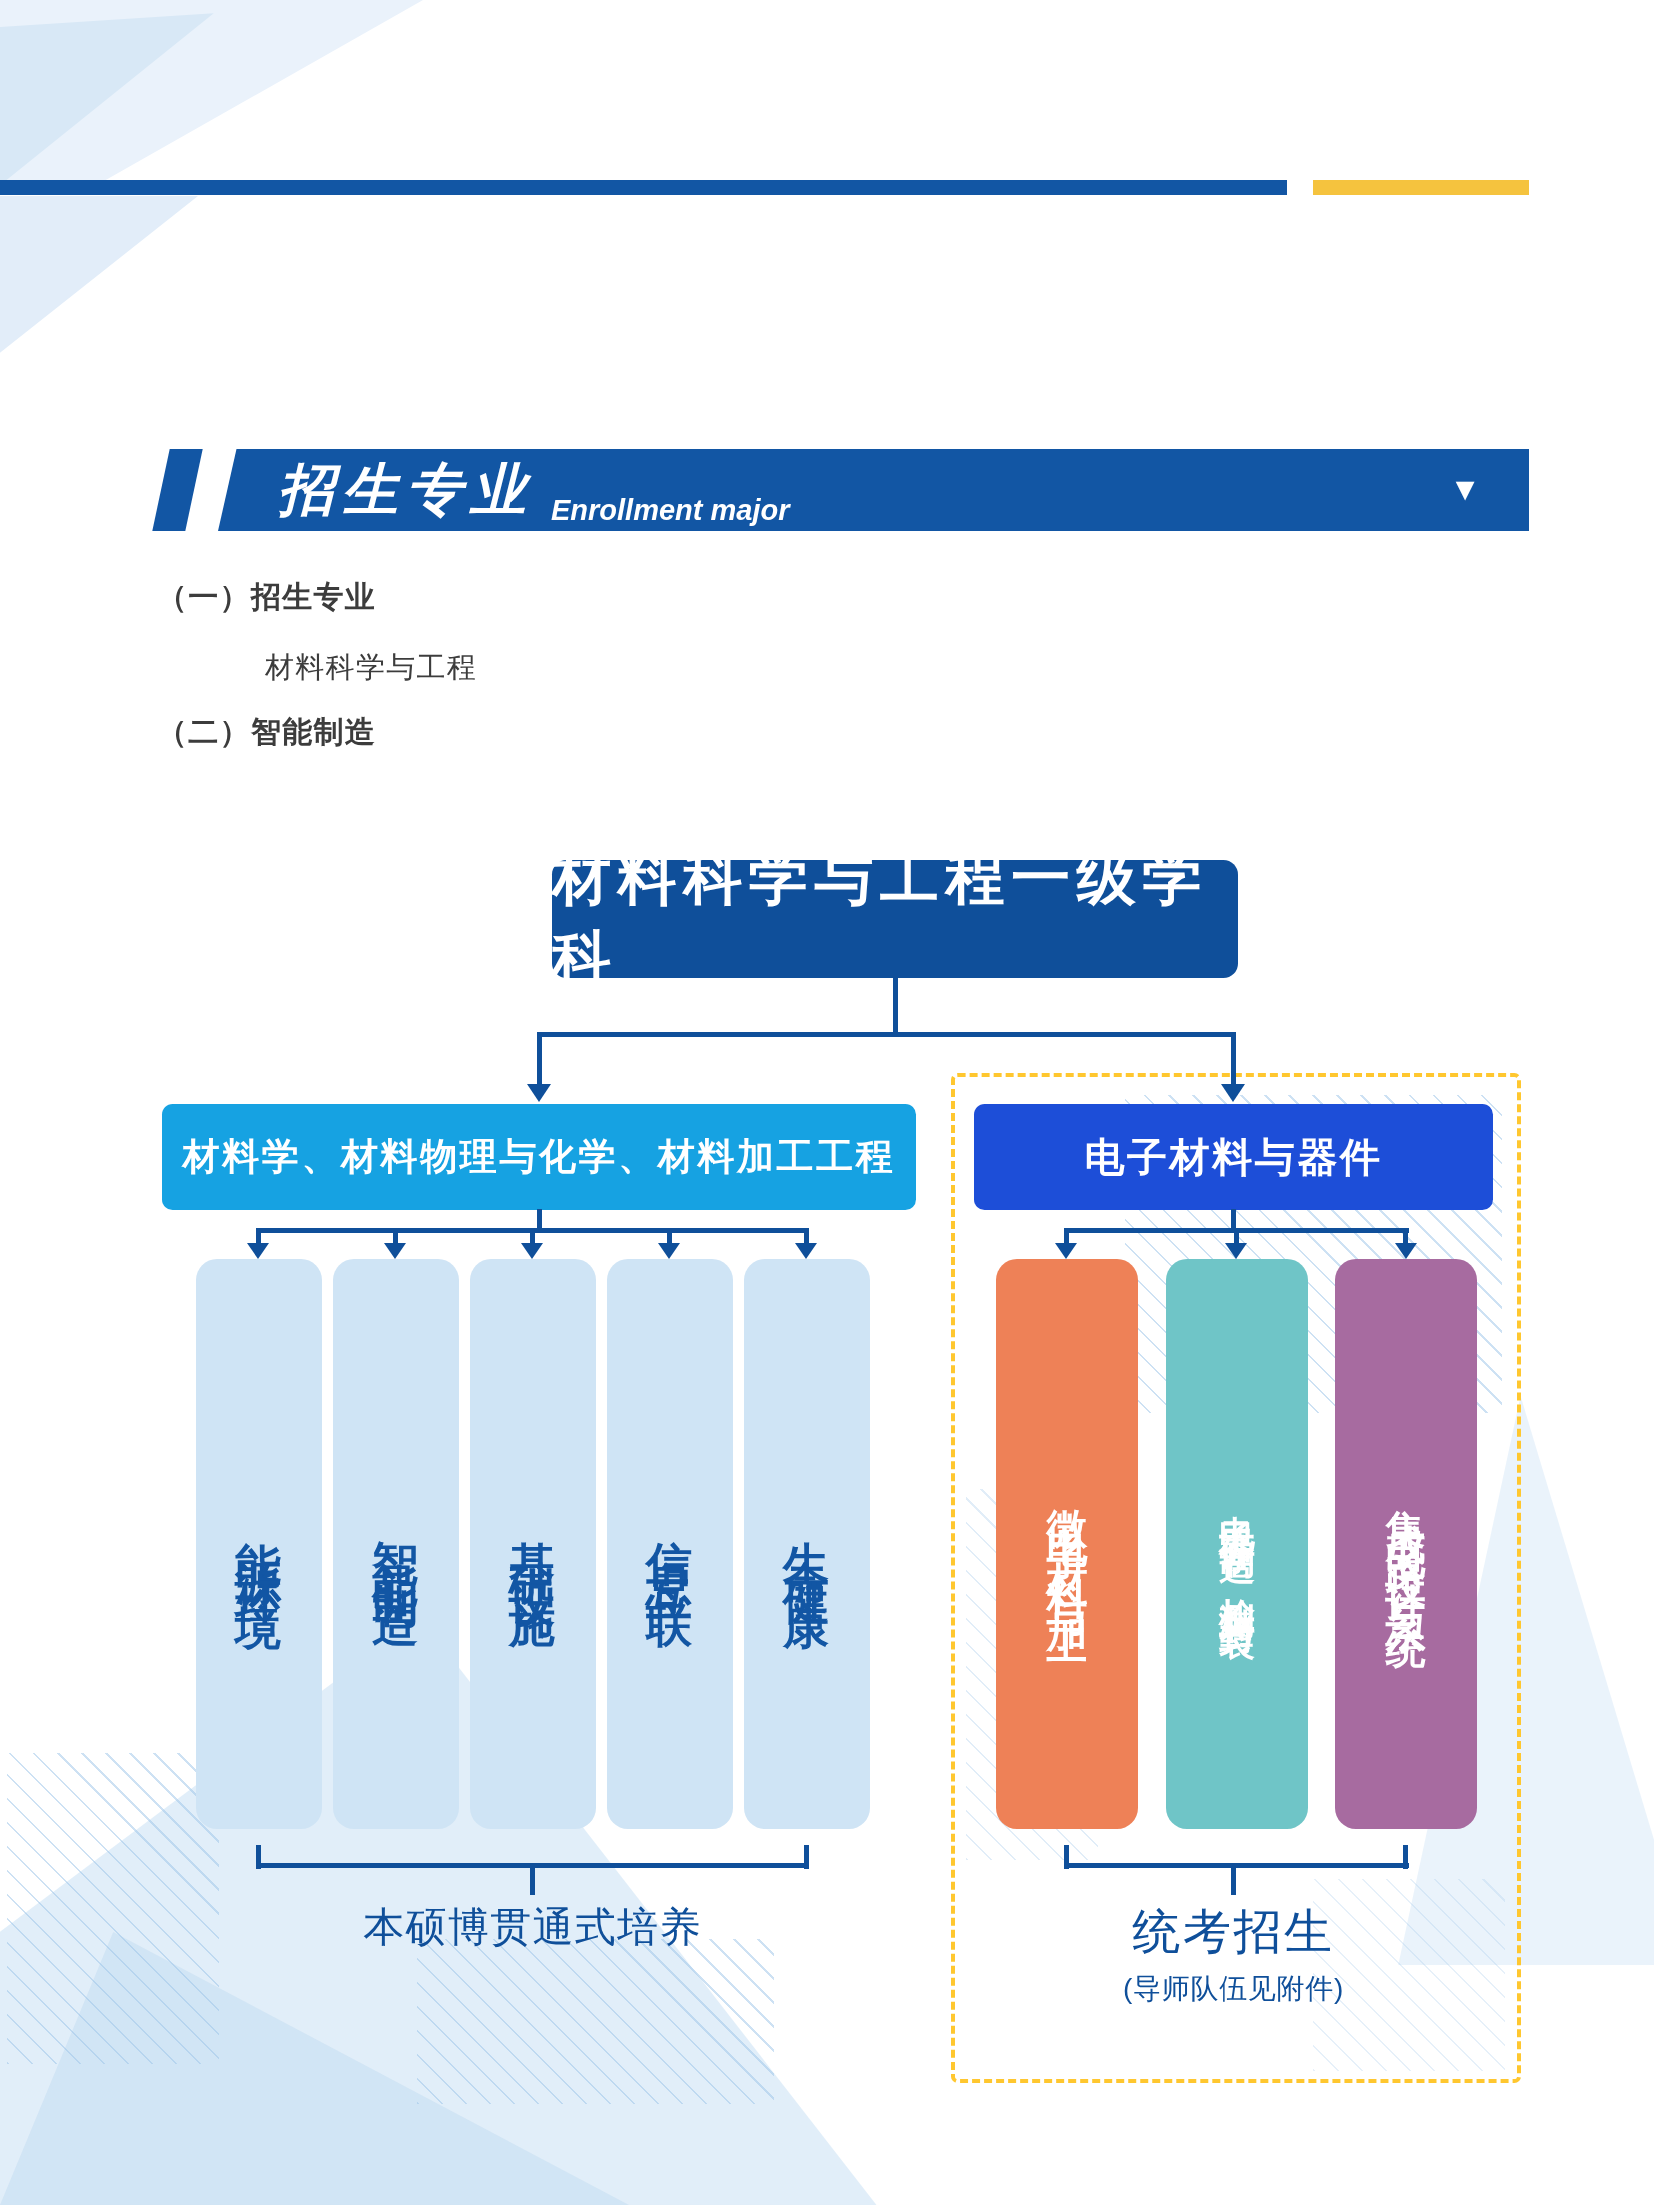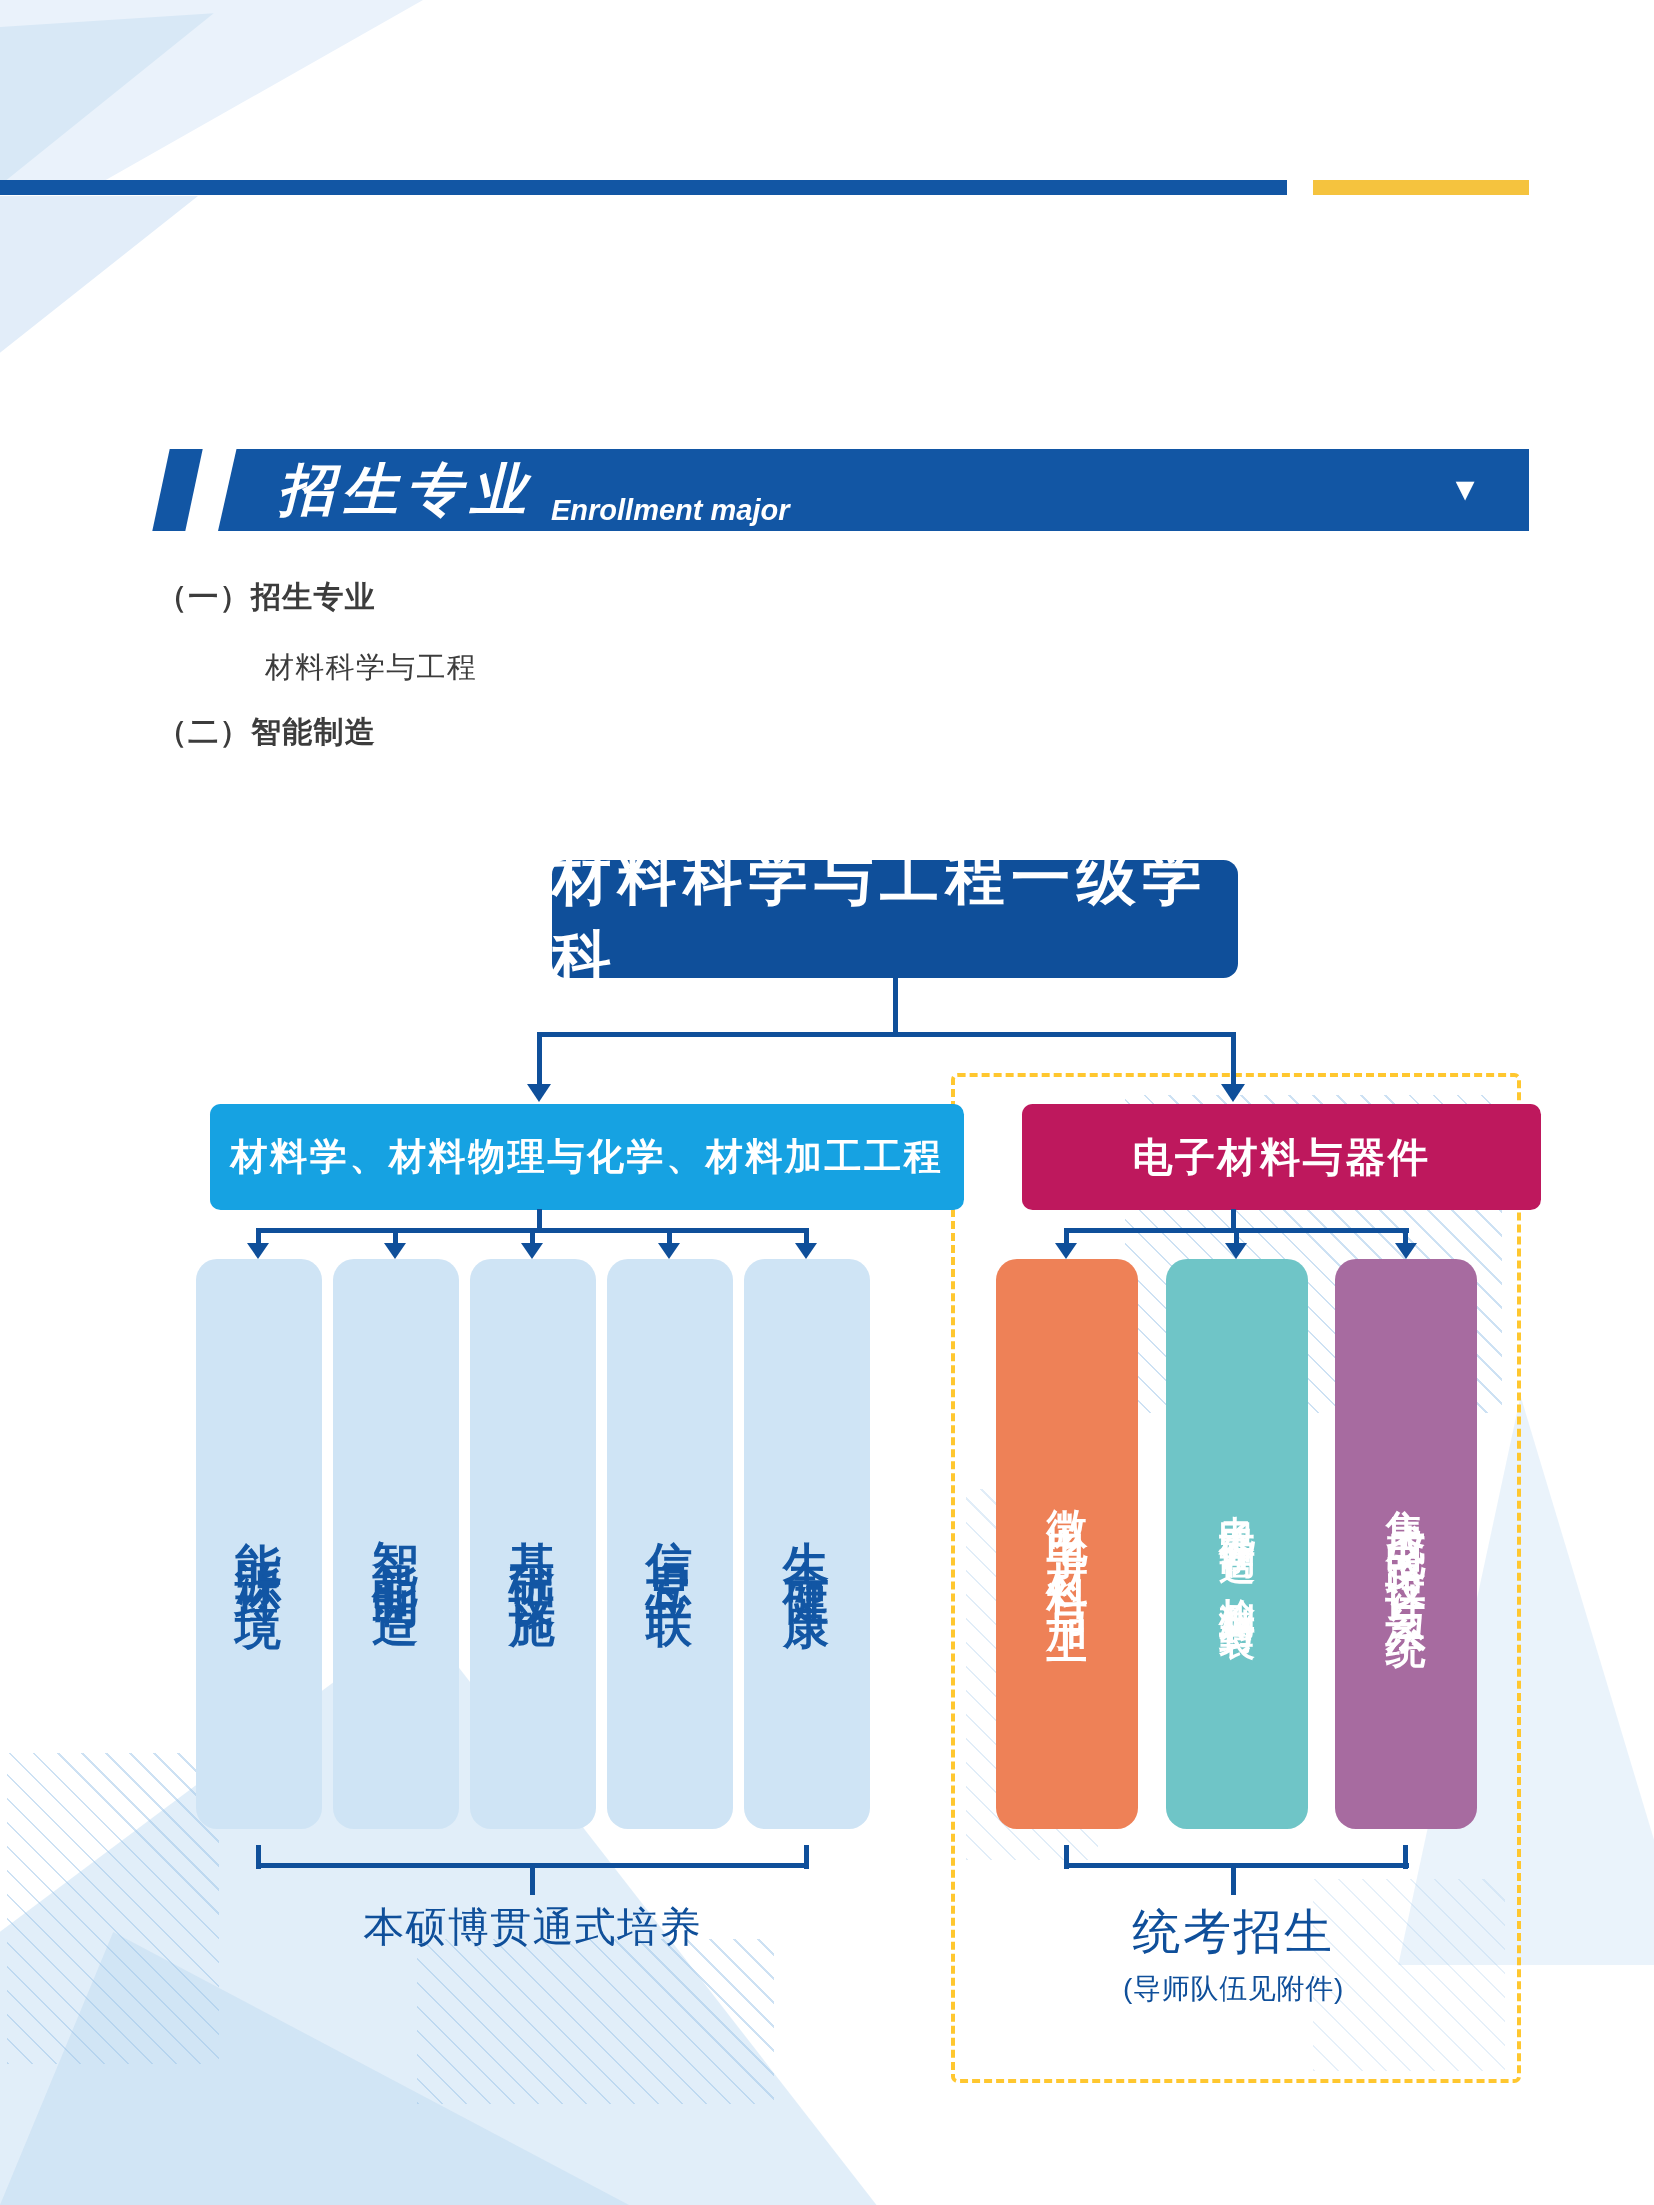--- a/index.html
+++ b/index.html
@@ -51,24 +51,24 @@
   .l1{left:157px;top:577px;}
   .l2{left:157px;top:712px;}
   .v1{position:absolute;left:265px;top:648px;font-size:29px;color:#3c3c3c;letter-spacing:1.3px;z-index:2;}
 
   
   .root-node{position:absolute;left:552px;top:860px;width:686px;height:118px;background:#0f4f9a;
     border-radius:14.6px;display:flex;align-items:center;justify-content:center;z-index:2;}
   .root-node span{color:#fff;font-size:59px;font-weight:bold;letter-spacing:6.6px;}
 
   .branch{position:absolute;top:1104px;height:106px;border-radius:10.6px;z-index:2;
-    display:flex;align-items:center;justify-content:center;margin-left:48px;}
+    display:flex;align-items:center;justify-content:center;}
   .left-branch{left:162px;width:754px;background:#16a2e2;}
   .left-branch span{color:#fff;font-size:37px;font-weight:bold;letter-spacing:2.6px;}
-  .right-branch{left:974px;width:519px;background:#be185d;}
+  .right-branch{left:974px;width:519px;background:#1d4ed8;}
   .right-branch span{color:#fff;font-size:40px;font-weight:bold;letter-spacing:2.6px;}
 
   .pillar{position:absolute;top:1259px;height:570px;border-radius:21px;z-index:2;
     display:flex;align-items:center;justify-content:center;}
   .pillar span{writing-mode:vertical-rl;text-orientation:upright;font-weight:bold;line-height:1;}
   .lp{width:126px;background:#cfe4f5;}
   .lp span{color:#1256a4;font-size:46px;letter-spacing:20px;}
   .lp1{left:196px;} .lp2{left:333px;} .lp3{left:470px;} .lp4{left:607px;} .lp5{left:744px;}
   .rp{width:142px;}
   .rp span{color:#ffffff;}

